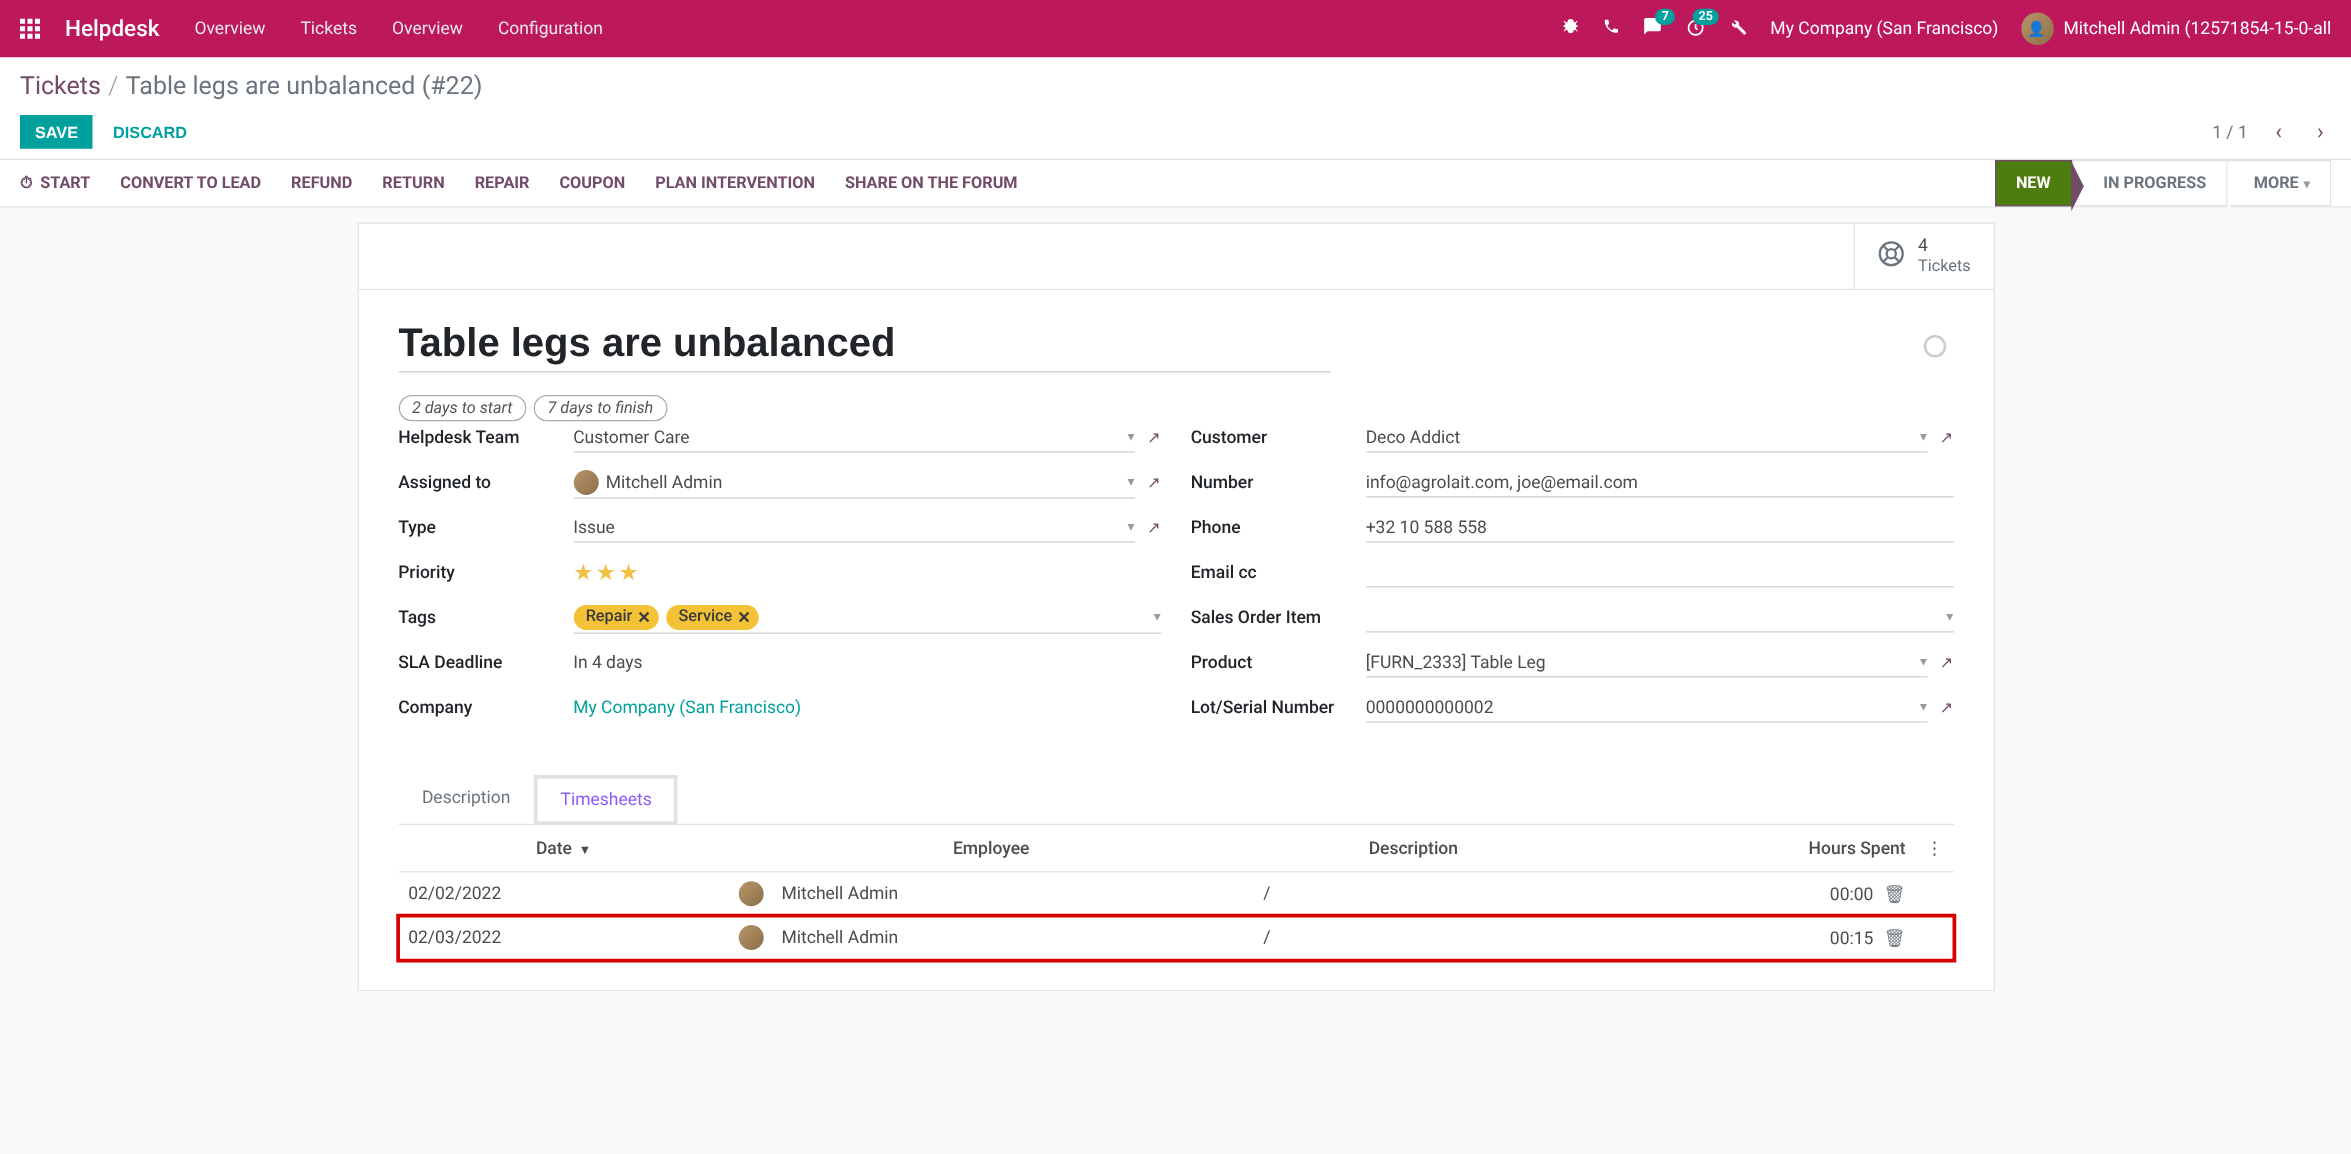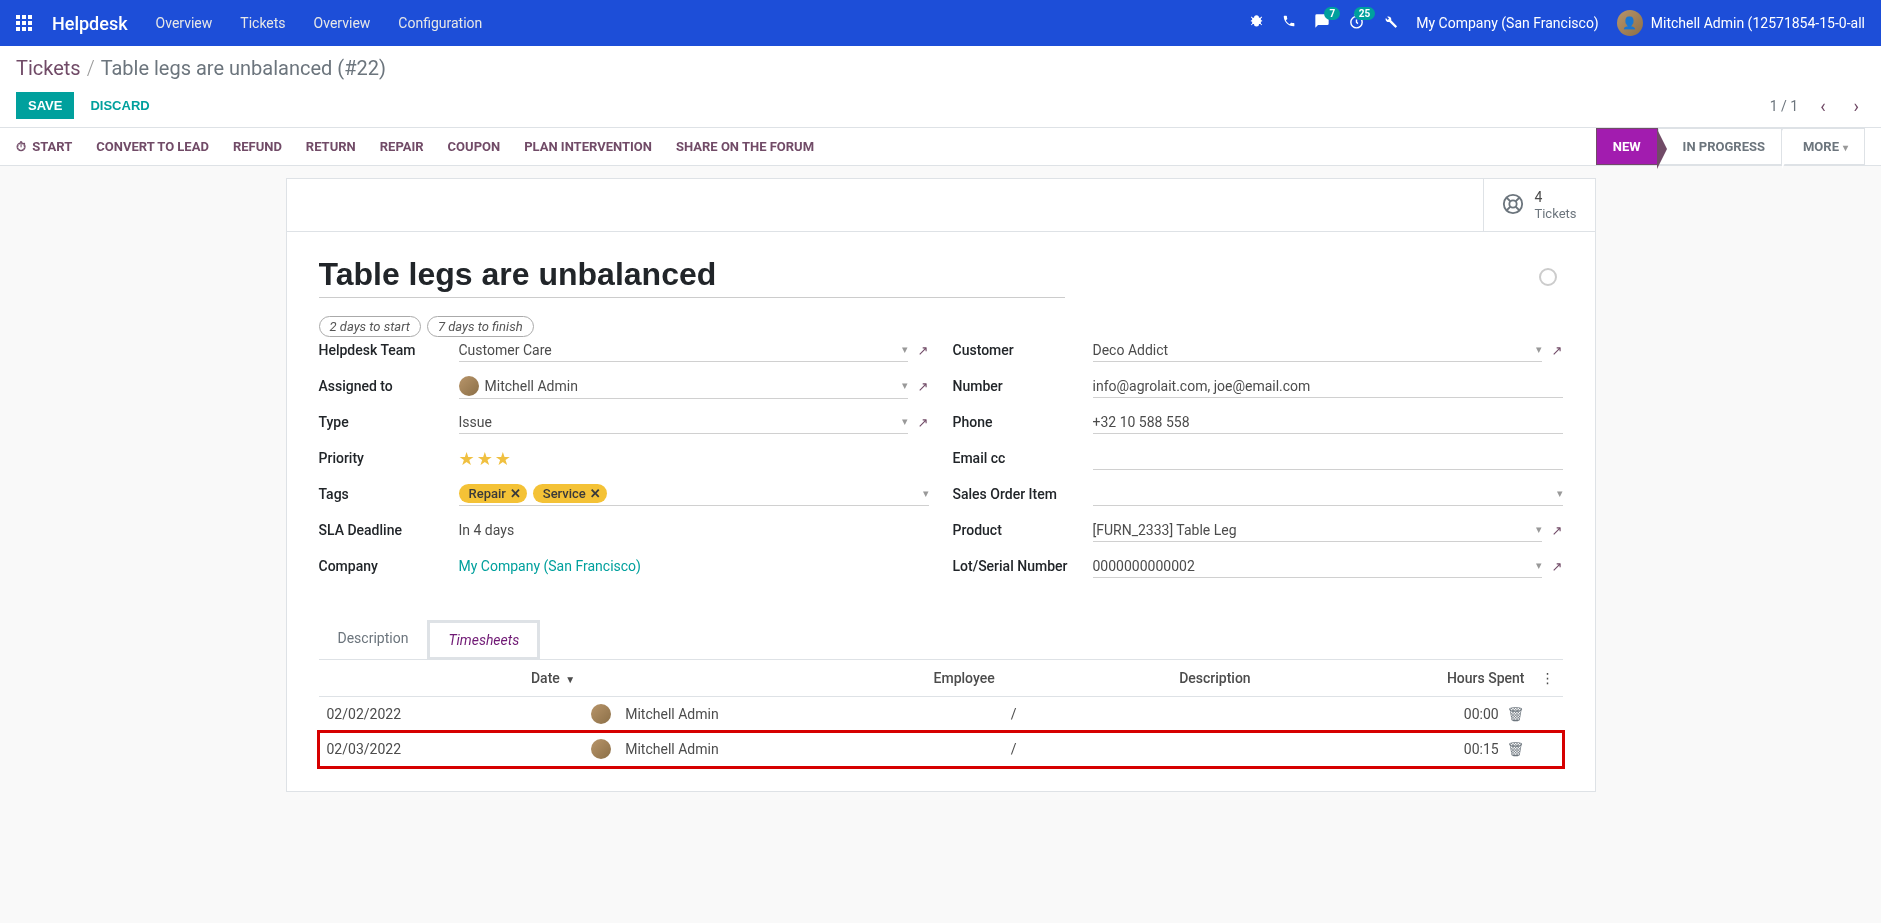--- a/index.html
+++ b/index.html
@@ -1,19 +1,19 @@
 <!DOCTYPE html>
 <html><head>
 <meta charset="utf-8">
 <style>
 * { margin: 0; padding: 0; box-sizing: border-box; }
 body { font-family: -apple-system, BlinkMacSystemFont, "Segoe UI", Roboto, sans-serif; font-size: 14px; color: #4c4c4c; background: #f9f9f9; }
 
 
-.navbar { background: #1d4ed8; height: 46px; display: flex; align-items: center; padding: 0 16px; color: #fff; }
+.navbar { background: #be185d; height: 46px; display: flex; align-items: center; padding: 0 16px; color: #fff; }
 .navbar-left { display: flex; align-items: center; gap: 16px; }
 .apps-icon { display: grid; grid-template-columns: repeat(3, 4px); grid-template-rows: repeat(3, 4px); gap: 2px; cursor: pointer; }
 .apps-icon span { background: #fff; width: 4px; height: 4px; }
 .brand { font-size: 18px; font-weight: 500; color: #fff; margin-left: 4px; margin-right: 12px; }
 .nav-items { display: flex; gap: 28px; }
 .nav-item { color: #e7e7e7; cursor: pointer; font-size: 14px; }
 .navbar-right { margin-left: auto; display: flex; align-items: center; gap: 18px; }
 .navbar-icon { color: #fff; cursor: pointer; position: relative; font-size: 15px; }
 .badge { position: absolute; top: -6px; right: -10px; background: #00a09d; border-radius: 9px; font-size: 10px; padding: 1px 5px; color: #fff; font-weight: bold; min-width: 16px; text-align: center; }
 .company-name { color: #fff; cursor: pointer; font-size: 14px; }
@@ -33,21 +33,21 @@
 .pager { display: flex; align-items: center; gap: 16px; color: #6c757d; font-size: 14px; }
 .pager-arrow { color: #714b67; cursor: pointer; font-size: 18px; padding: 0 6px; }
 
 
 .action-bar { background: #fff; border-bottom: 1px solid #dee2e6; display: flex; align-items: center; padding: 0 16px; }
 .action-buttons { display: flex; gap: 24px; padding: 10px 0; }
 .action-btn { display: flex; align-items: center; gap: 6px; color: #714b67; font-weight: bold; font-size: 13px; cursor: pointer; }
 .action-icon { font-size: 13px; }
 .status-buttons { margin-left: auto; display: flex; align-items: stretch; }
 .status-btn { padding: 10px 16px; font-weight: bold; font-size: 13px; cursor: pointer; color: #6c757d; background: #fff; border: 1px solid #dee2e6; position: relative; }
-.status-btn.active { background: #a21caf; color: #fff; border-color: #714b67; text-align: right; }
+.status-btn.active { background: #4d7c0f; color: #fff; border-color: #714b67; text-align: right; }
 .status-btn.active::after { content: ''; position: absolute; right: -10px; top: 0; bottom: 0; width: 0; height: 0; border-left: 10px solid #714b67; border-top: 20px solid transparent; border-bottom: 20px solid transparent; z-index: 1; }
 .status-btn.more::before { content: ''; position: absolute; left: -1px; top: 0; bottom: 0; width: 0; height: 0; border-left: 10px solid #fff; border-top: 20px solid transparent; border-bottom: 20px solid transparent; }
 .status-btn .caret { margin-left: 4px; font-size: 10px; color: #999; }
 
 
 .main-wrapper { display: flex; justify-content: center; padding: 0 130px; }
 .main-card { background: #fff; border: 1px solid #dee2e6; width: 100%; max-width: 1310px; margin-top: 12px; }
 .card-top { display: flex; justify-content: flex-end; border-bottom: 1px solid #dee2e6; }
 .stat-box { display: flex; align-items: center; gap: 10px; padding: 10px 18px; border-left: 1px solid #dee2e6; cursor: pointer; }
 .stat-icon svg { width: 22px; height: 22px; }
@@ -76,26 +76,26 @@
 .stars { display: flex; gap: 2px; }
 .star { color: #f0c040; font-size: 18px; cursor: pointer; }
 
 .tags-row { display: flex; gap: 6px; align-items: center; flex: 1; }
 .tag { background: #f4c236; border-radius: 12px; padding: 2px 6px 2px 10px; font-size: 13px; display: flex; align-items: center; gap: 4px; color: #3a3a3a; font-weight: 500; }
 .tag-x { cursor: pointer; font-weight: bold; }
 
 
 .tabs { display: flex; border-bottom: 1px solid #dee2e6; margin-top: 30px; padding-left: 0; }
 .tab { padding: 9px 18px; cursor: pointer; color: #6c757d; font-size: 14px; border: 1px solid transparent; border-bottom: none; position: relative; top: 1px; }
-.tab.active { color: #701a75; border-color: #dee2e6; background: #fff; font-style: italic; }
+.tab.active { color: #8b5cf6; border-color: #dee2e6; background: #fff; }
 .highlight-box { border: 3px solid #d60000; }
 
 
 .timesheet-table { width: 100%; border-collapse: collapse; }
-.timesheet-table th { text-align: right; padding: 10px 8px; font-weight: 500; color: #4c4c4c; border-bottom: 1px solid #dee2e6; font-size: 14px; }
+.timesheet-table th { text-align: center; padding: 10px 8px; font-weight: 500; color: #4c4c4c; border-bottom: 1px solid #dee2e6; font-size: 14px; }
 .timesheet-table th.right { text-align: right; }
 .timesheet-table td { padding: 7px 8px; border-bottom: 1px solid #eee; font-size: 14px; }
 .timesheet-table td.right { text-align: right; }
 .sort-caret { font-size: 10px; margin-left: 2px; }
 .table-actions { text-align: right; color: #6c757d; cursor: pointer; width: 24px; }
 .trash-icon { cursor: pointer; color: #6c757d; font-size: 14px; margin-left: 8px; }
 .row-highlight { outline: 3px solid #d60000; outline-offset: -1px; }
 .emp-cell { display: flex; align-items: center; gap: 8px; }
 </style>
 </head>

